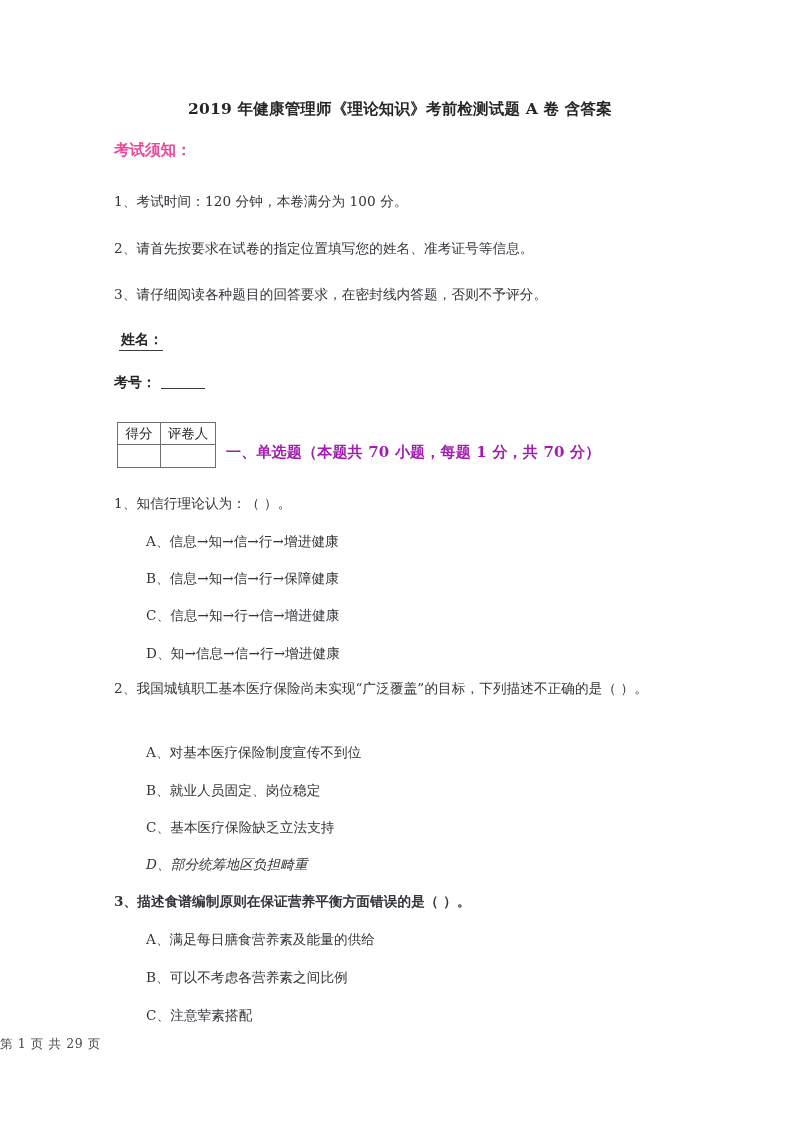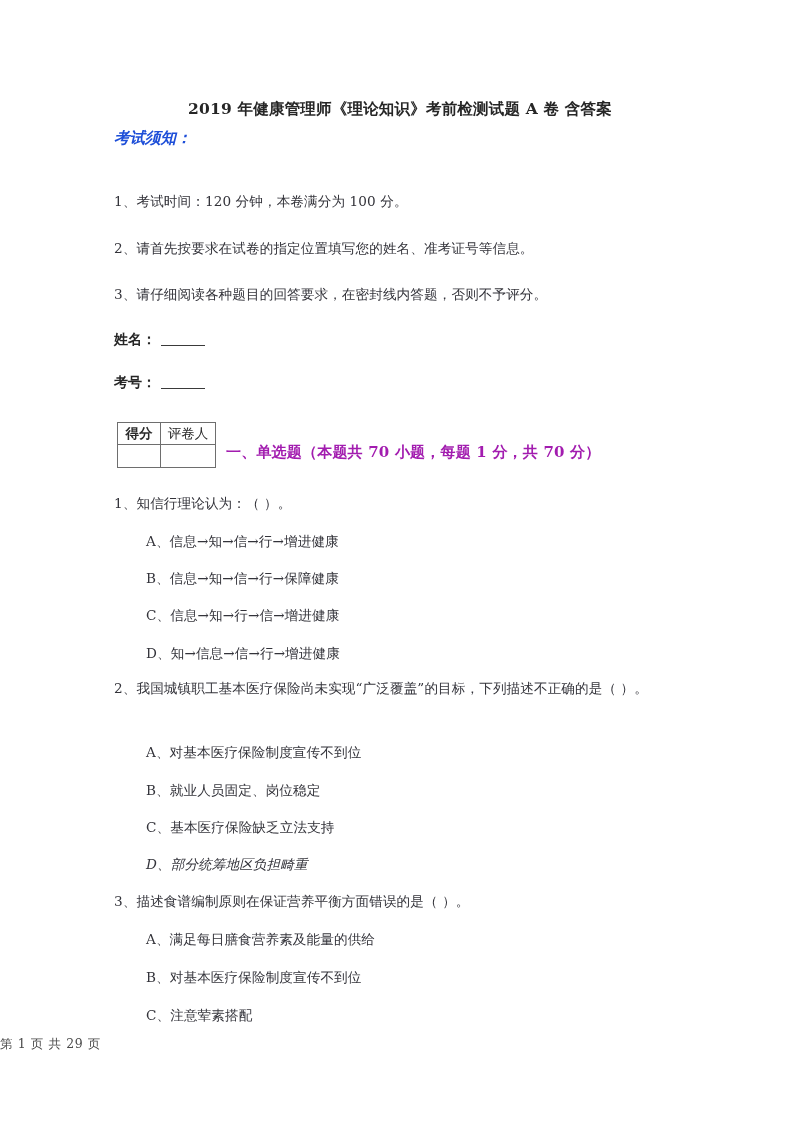--- a/index.html
+++ b/index.html
@@ -33,25 +33,24 @@
     font-size: 15.5px;
     font-weight: bold;
     letter-spacing: 0.2px;
     color: #262626;
     white-space: nowrap;
   }
 
   
   .notice-heading {
     position: absolute;
-    left: 114px; top: 128px;
+    left: 114px; top: 140px;
     font-size: 15.5px;
     font-weight: bold;
-    color: #1d4ed8;
-    font-style: italic;
+    color: #ec4899;
   }
 
   
   .notice-line {
     position: absolute;
     left: 114px;
     font-size: 13.6px;
     color: #33333a;
     white-space: nowrap;
     letter-spacing: 0.1px;
@@ -64,21 +63,21 @@
   .field-row {
     position: absolute;
     left: 114px;
     font-size: 14px;
     font-weight: bold;
     color: #262626;
     display: flex;
     align-items: flex-end;
     white-space: nowrap;
   }
-  .field-name { top: 331px; }
+  .field-name { top: 331px; flex-direction: column; }
   .field-exam { top: 374px; }
   .field-blank {
     display: inline-block;
     width: 44px;
     border-bottom: 1.4px solid #3a3a3a;
     margin-left: 5px;
     margin-bottom: 3px;
     height: 1px;
   }
 
@@ -89,21 +88,21 @@
     border-collapse: collapse;
   }
   .score-table td {
     border: 1px solid #6e6e6e;
     font-size: 13.5px;
     color: #2b2b2b;
     text-align: center;
     padding: 0;
     font-family: "DejaVu Serif", "Liberation Serif", serif;
   }
-  .score-table td.h-score { width: 42px; height: 21px; font-weight: bold; }
+  .score-table td.h-score { width: 42px; height: 21px; }
   .score-table td.h-marker { width: 54px; height: 21px; }
   .score-table td.blank-cell { height: 22px; }
 
   
   .section-heading {
     position: absolute;
     left: 226px; top: 443px;
     font-size: 15px;
     font-weight: bold;
     color: #a21caf;
@@ -138,21 +137,21 @@
   .q1-d { top: 645px; }
 
   
   .q2-stem { top: 680px; }
   .q2-a { top: 744px; }
   .q2-b { top: 782px; }
   .q2-c { top: 819px; }
   .q2-d { top: 856px; font-style: italic; }
 
   
-  .q3-stem { top: 893px; }
+  .q3-stem { top: 893px; font-weight: bold; }
   .q3-a { top: 931px; }
   .q3-b { top: 969px; }
   .q3-c { top: 1007px; }
 
   
   .footer {
     position: absolute;
     left: 0; top: 1036px;
     width: 672px;
     font-size: 12.5px;
@@ -205,18 +204,18 @@
   <div class="q-option q1-d">D、知→信息→信→行→增进健康</div>
 
   <div class="q-stem q2-stem">2、我国城镇职工基本医疗保险尚未实现“广泛覆盖”的目标，下列描述不正确的是（      ）。</div>
   <div class="q-option q2-a">A、对基本医疗保险制度宣传不到位</div>
   <div class="q-option q2-b">B、就业人员固定、岗位稳定</div>
   <div class="q-option q2-c">C、基本医疗保险缺乏立法支持</div>
   <div class="q-option q2-d">D、部分统筹地区负担畸重</div>
 
   <div class="q-stem q3-stem">3、描述食谱编制原则在保证营养平衡方面错误的是（      ）。</div>
   <div class="q-option q3-a">A、满足每日膳食营养素及能量的供给</div>
-  <div class="q-option q3-b">B、对基本医疗保险制度宣传不到位</div>
+  <div class="q-option q3-b">B、可以不考虑各营养素之间比例</div>
   <div class="q-option q3-c">C、注意荤素搭配</div>
 
   <div class="footer">第 1 页 共 29 页</div>
 
 </div>
 
 </body></html>

